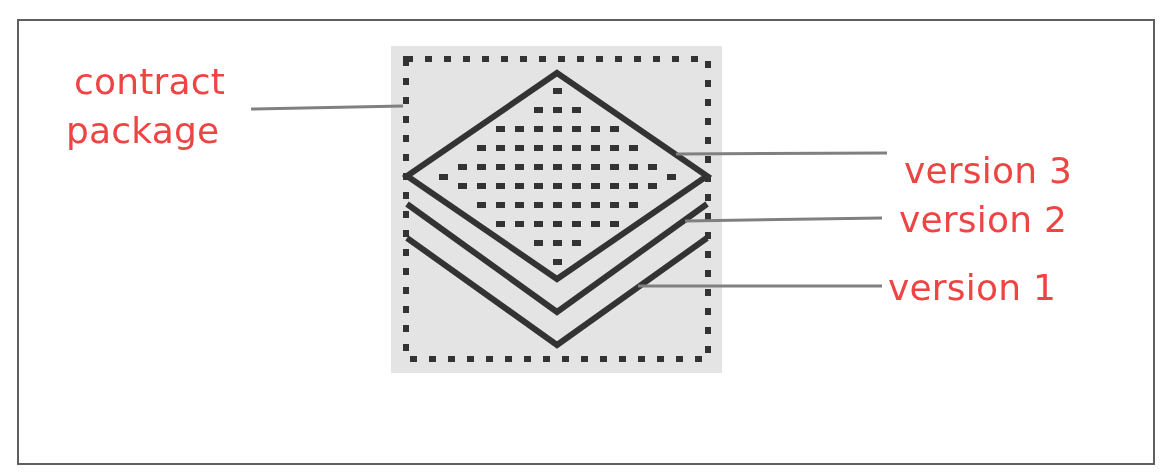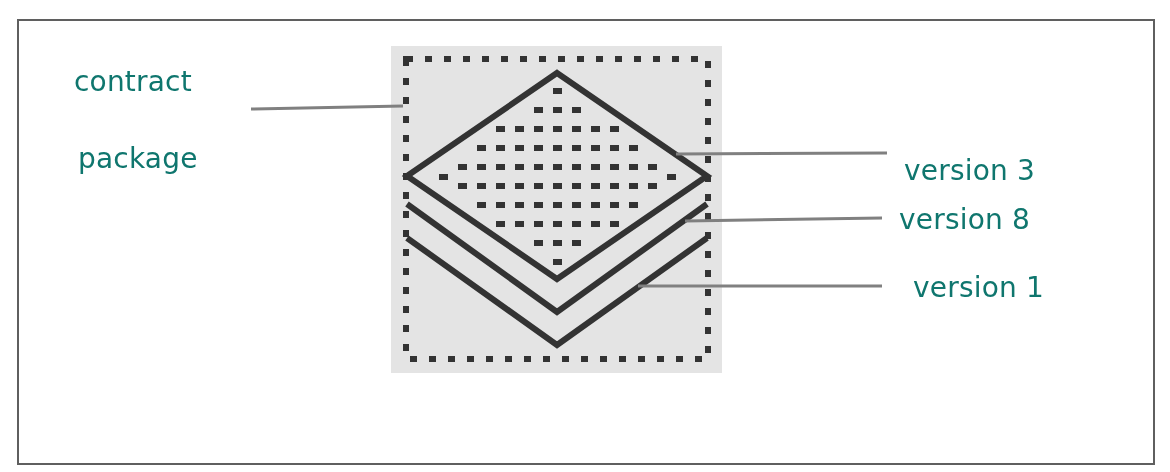--- a/index.html
+++ b/index.html
@@ -1,21 +1,21 @@
 <!DOCTYPE html>
 <html><head>
 <meta charset="utf-8">
 <style>
   html, body { margin: 0; padding: 0; background: #ffffff; }
   body { width: 1170px; height: 472px; position: relative; overflow: hidden;
          font-family: "DejaVu Sans", "Liberation Sans", sans-serif; }
   .frame { position: absolute; left: 17px; top: 19px; width: 1134px; height: 442px;
            border: 2px solid #5f5f5f; box-sizing: content-box; }
   svg { position: absolute; left: 0; top: 0; }
-  .label { position: absolute; color: #0f766e; font-size: 28px; line-height: 46px;
+  .label { position: absolute; color: #ef4444; font-size: 36px; line-height: 46px;
            white-space: nowrap; letter-spacing: 0.2px; }
 </style>
 </head>
 <body>
 
 <div class="frame"></div>
 
 <svg width="1170" height="472" viewBox="0 0 1170 472">
 
   <rect x="391" y="46" width="331" height="327" fill="#e4e4e4"></rect>
@@ -95,16 +95,16 @@
     <rect x="553" y="259" width="9" height="6"></rect>
   </g>
 
   <line x1="251" y1="109" x2="403" y2="106" stroke="#808080" stroke-width="3"></line>
   <line x1="676" y1="154" x2="887" y2="153" stroke="#808080" stroke-width="3"></line>
   <line x1="685" y1="221" x2="882" y2="218" stroke="#808080" stroke-width="3"></line>
   <line x1="638" y1="286" x2="882" y2="286" stroke="#808080" stroke-width="3"></line>
 </svg>
 
 <div class="label" style="left:74px; top:59px;">contract</div>
-<div class="label" style="left:78px; top:108px;margin-top:28px;">package</div>
+<div class="label" style="left:66px; top:108px;">package</div>
 <div class="label" style="left:904px; top:130px;margin-top:18px;">version 3</div>
-<div class="label" style="left:899px; top:197px;">version 8</div>
-<div class="label" style="left:913px; top:265px;text-align:right;">version 1</div>
+<div class="label" style="left:899px; top:197px;">version 2</div>
+<div class="label" style="left:888px; top:265px;text-align:right;">version 1</div>
 
 </body></html>

